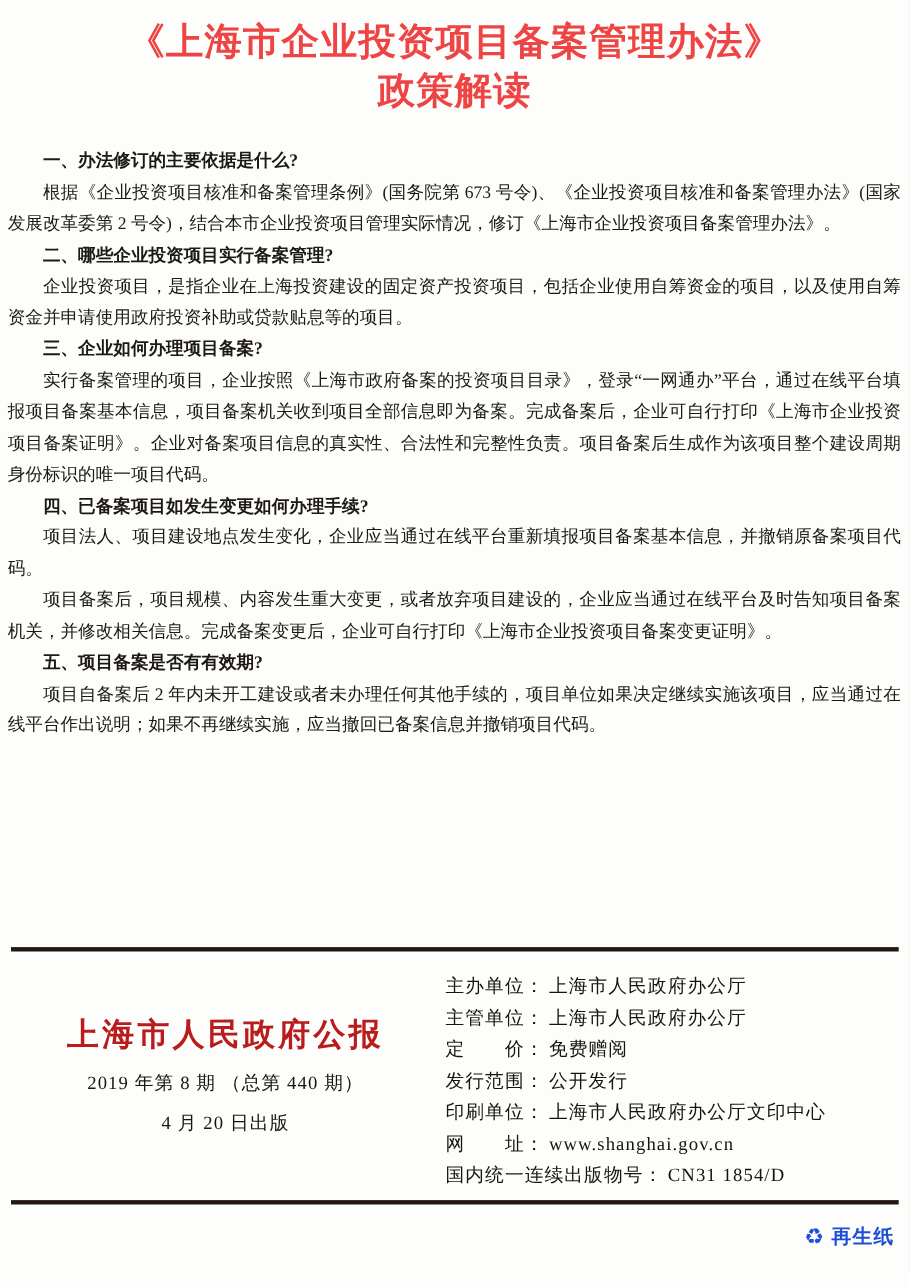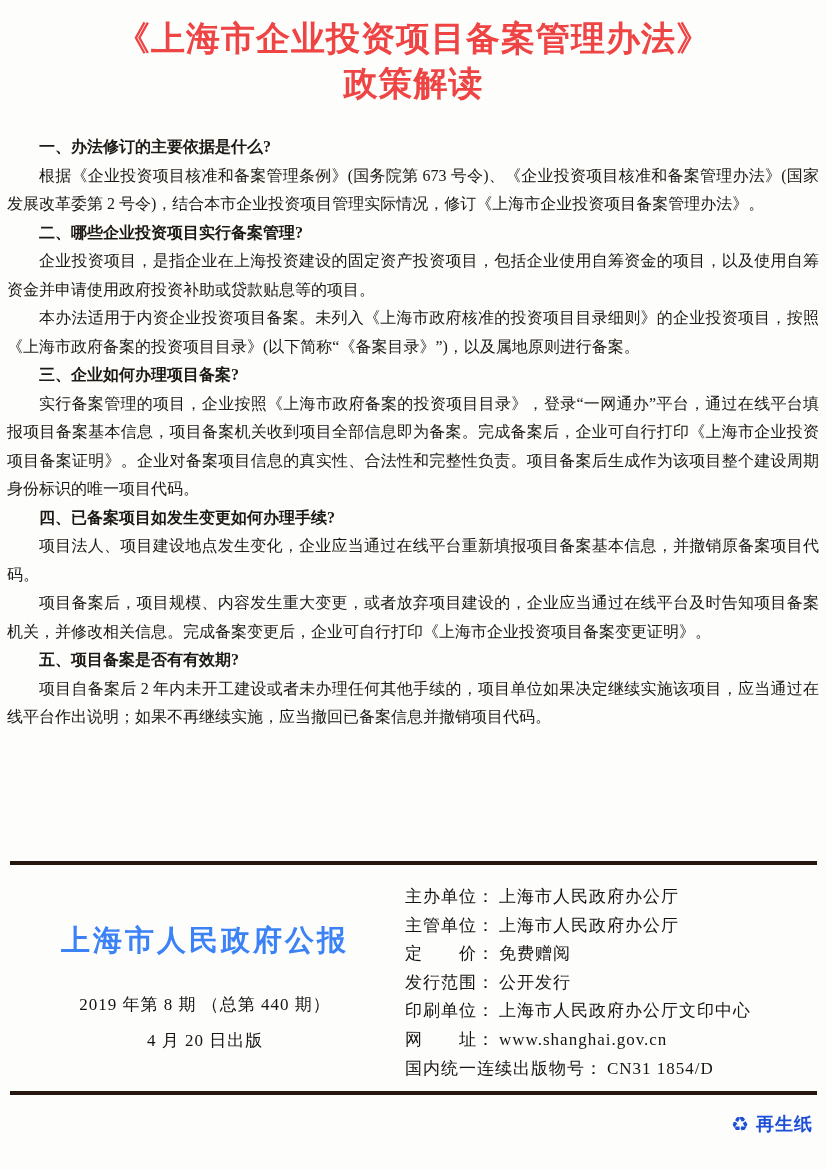--- a/index.html
+++ b/index.html
@@ -61,24 +61,24 @@
     top: 921px;
     left: 25px;
     width: 360px;
     text-align: center;
   }
   .gazette-title {
     font-size: 29px;
     font-weight: bold;
     letter-spacing: 3px;
     white-space: nowrap;
-    color: #3b82f6;
+    color: #b91c1c;
   }
   .gazette-issue {
-    margin-top: 32px;
+    margin-top: 12px;
     font-size: 17px;
     letter-spacing: 1px;
   }
   .gazette-date {
     margin-top: 13px;
     font-size: 17px;
     letter-spacing: 1px;
   }
   .footer-right {
     position: absolute;
@@ -117,21 +117,20 @@
     <span class="title-line">《上海市企业投资项目备案管理办法》</span>
     <span class="title-line">政策解读</span>
   </h1>
 
   <div class="body-text">
     <p class="q">一、办法修订的主要依据是什么?</p>
     <p>根据《企业投资项目核准和备案管理条例》(国务院第 673 号令)、《企业投资项目核准和备案管理办法》(国家发展改革委第 2 号令)，结合本市企业投资项目管理实际情况，修订《上海市企业投资项目备案管理办法》。</p>
 
     <p class="q">二、哪些企业投资项目实行备案管理?</p>
     <p>企业投资项目，是指企业在上海投资建设的固定资产投资项目，包括企业使用自筹资金的项目，以及使用自筹资金并申请使用政府投资补助或贷款贴息等的项目。</p>
-    <p>本办法适用于内资企业投资项目备案。未列入《上海市政府核准的投资项目目录细则》的企业投资项目，按照《上海市政府备案的投资项目目录》(以下简称“《备案目录》”)，以及属地原则进行备案。</p>
 
     <p class="q">三、企业如何办理项目备案?</p>
     <p>实行备案管理的项目，企业按照《上海市政府备案的投资项目目录》，登录“一网通办”平台，通过在线平台填报项目备案基本信息，项目备案机关收到项目全部信息即为备案。完成备案后，企业可自行打印《上海市企业投资项目备案证明》。企业对备案项目信息的真实性、合法性和完整性负责。项目备案后生成作为该项目整个建设周期身份标识的唯一项目代码。</p>
 
     <p class="q">四、已备案项目如发生变更如何办理手续?</p>
     <p>项目法人、项目建设地点发生变化，企业应当通过在线平台重新填报项目备案基本信息，并撤销原备案项目代码。</p>
     <p>项目备案后，项目规模、内容发生重大变更，或者放弃项目建设的，企业应当通过在线平台及时告知项目备案机关，并修改相关信息。完成备案变更后，企业可自行打印《上海市企业投资项目备案变更证明》。</p>
 
     <p class="q">五、项目备案是否有有效期?</p>
     <p>项目自备案后 2 年内未开工建设或者未办理任何其他手续的，项目单位如果决定继续实施该项目，应当通过在线平台作出说明；如果不再继续实施，应当撤回已备案信息并撤销项目代码。</p>

